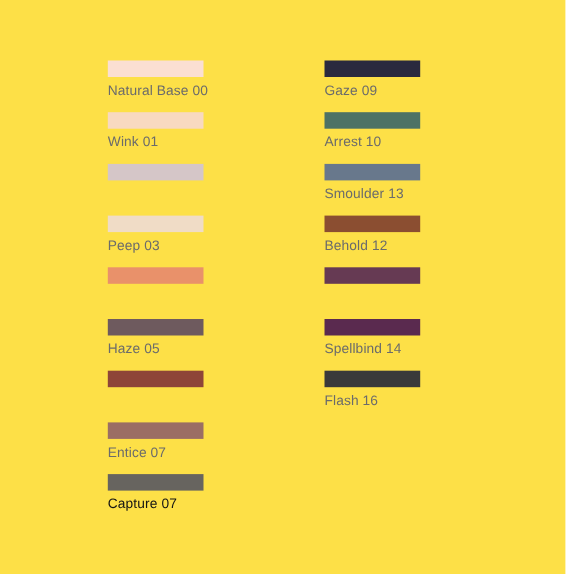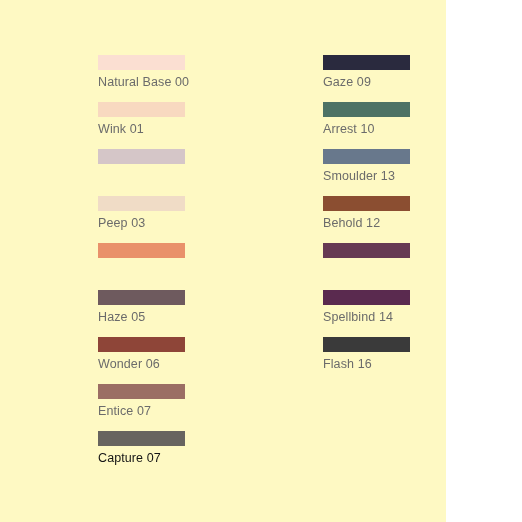--- a/index.html
+++ b/index.html
@@ -12,30 +12,30 @@
     height: 522px;
     background: #ffffff;
     font-family: "Liberation Sans", sans-serif;
     overflow: hidden;
     position: relative;
   }
   #swatch-chart {
     position: absolute;
     left: 0;
     top: 0;
-    width: 446px;
+    width: 514px;
     height: 522px;
-    background: #fef9c3;
+    background: #fde047;
   }
   .column {
     position: absolute;
     top: 55px;
   }
   .column-left  { left: 98px; }
-  .column-right { left: 295px; margin-left: 28px; }
+  .column-right { left: 295px; }
 
   .swatch-row {
     position: relative;
     height: 47px;
     width: 120px;
   }
   .swatch-chip {
     width: 87px;
     height: 15px;
     display: block;
@@ -76,21 +76,20 @@
       </div>
       <div class="swatch-row">
         <span class="swatch-chip" style="background-color: rgb(233, 145, 106);"></span>
       </div>
       <div class="swatch-row">
         <span class="swatch-chip" style="background-color: rgb(110, 90, 94);"></span>
         <span class="swatch-label">Haze 05</span>
       </div>
       <div class="swatch-row">
         <span class="swatch-chip" style="background-color: rgb(142, 69, 56);"></span>
-        <span class="swatch-label">Wonder 06</span>
       </div>
       <div class="swatch-row">
         <span class="swatch-chip" style="background-color: rgb(155, 110, 100);"></span>
         <span class="swatch-label">Entice 07</span>
       </div>
       <div class="swatch-row">
         <span class="swatch-chip" style="background-color: rgb(103, 100, 95);"></span>
         <span class="swatch-label is-highlighted">Capture 07</span>
       </div>
     </div>

